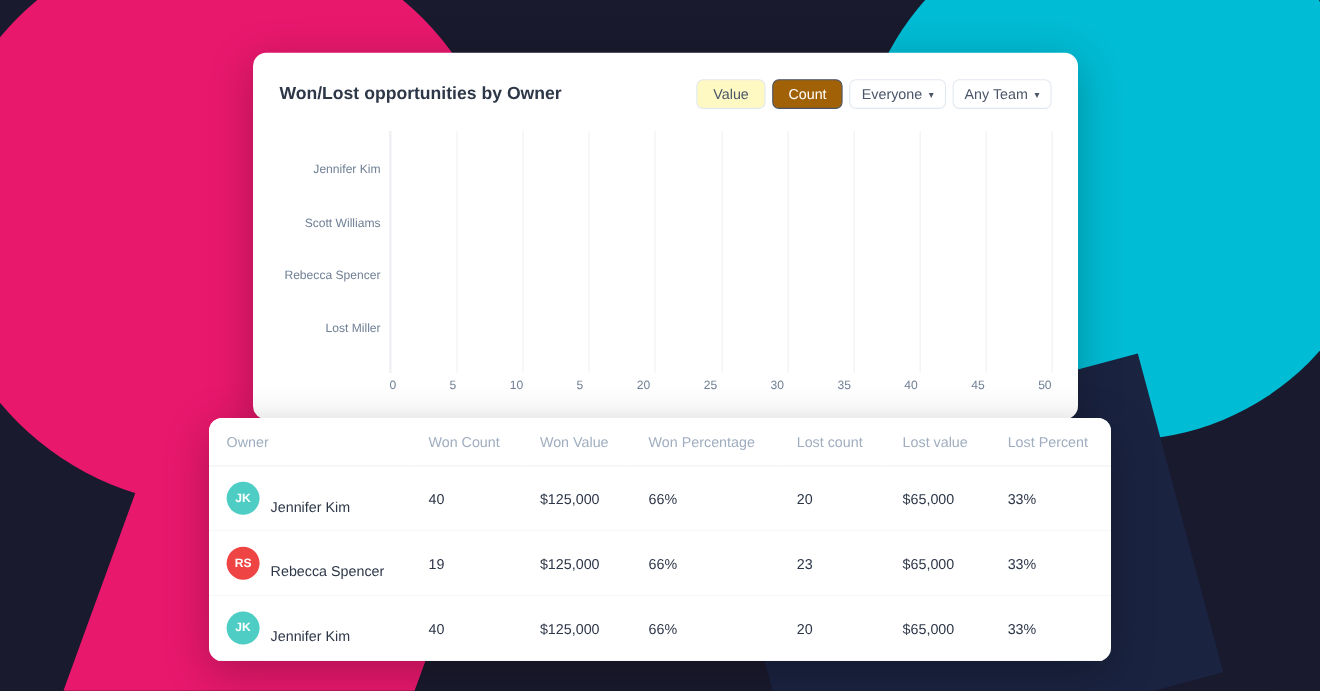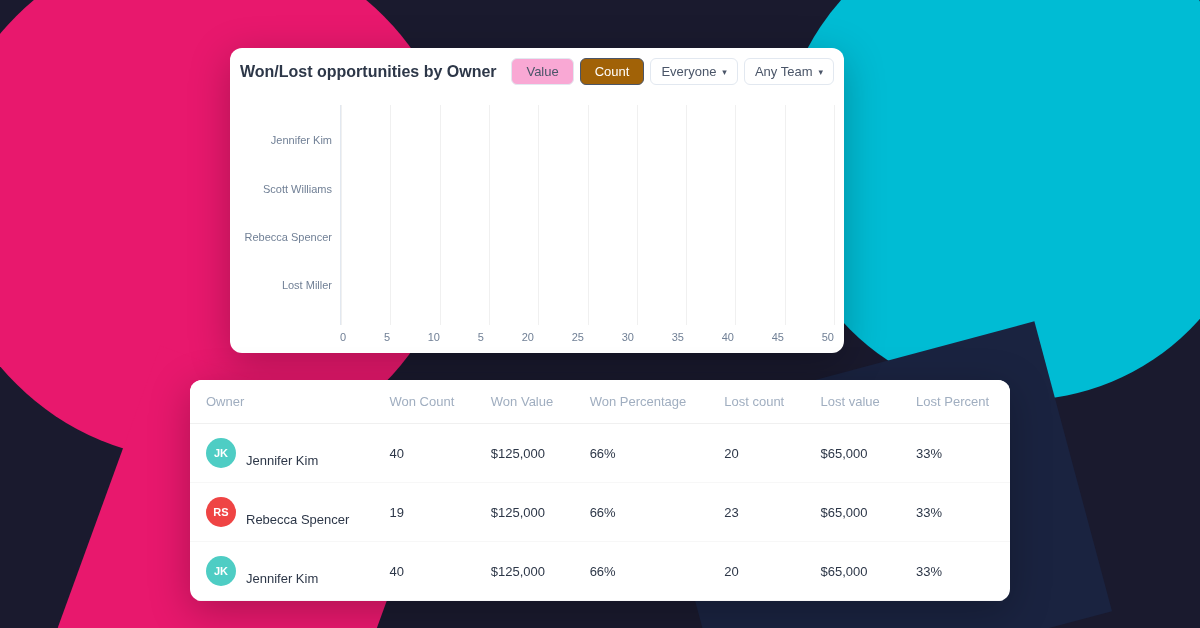--- a/index.html
+++ b/index.html
@@ -56,25 +56,25 @@
       width: 300px;
       height: 300px;
       background: #e8186d;
       transform: rotate(20deg);
     }
 
     .main-card {
       position: absolute;
       top: 48px;
       left: 230px;
-      width: 614px;
+      width: 750px;
       background: white;
       border-radius: 12px;
       box-shadow: 0 10px 40px rgba(0,0,0,0.25);
-      padding: 10px;
+      padding: 24px;
     }
 
     .chart-header {
       display: flex;
       align-items: center;
       justify-content: space-between;
       margin-bottom: 20px;
     }
 
     .chart-title {
@@ -88,21 +88,21 @@
       gap: 6px;
       align-items: center;
     }
 
     .filter-btn {
       padding: 5px 14px;
       border-radius: 6px;
       font-size: 13px;
       cursor: pointer;
       border: 1px solid #e2e8f0;
-      background: #f9a8d4;
+      background: #fef9c3;
       color: #4a5568;
     }
 
     .filter-btn.active {
       background: #a16207;
       color: white;
       border-color: #4a5568;
     }
 
     .filter-dropdown {

